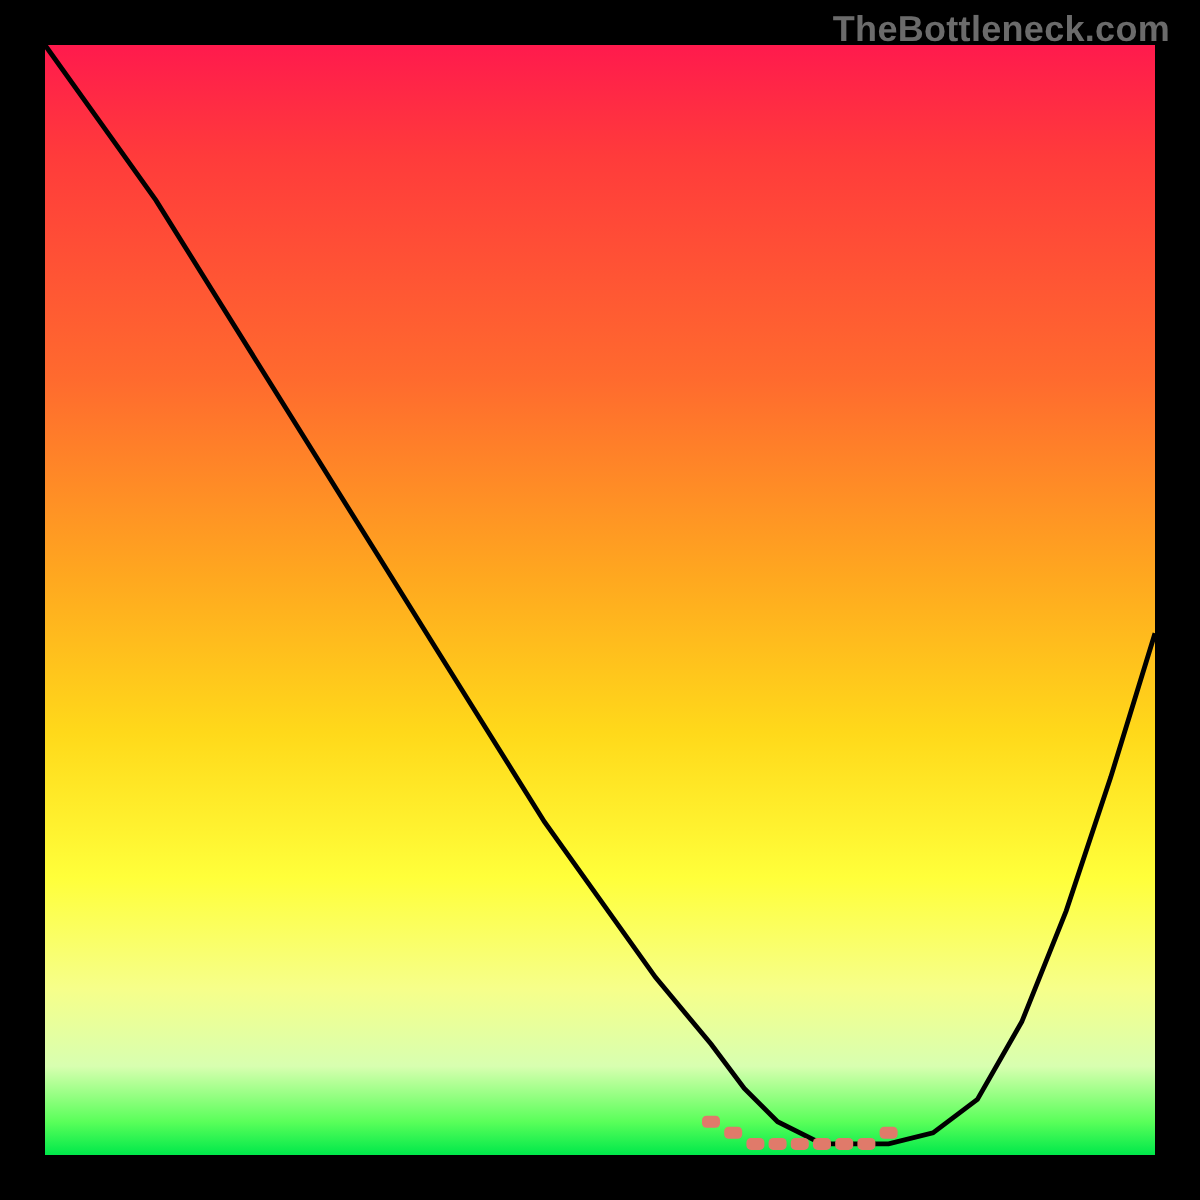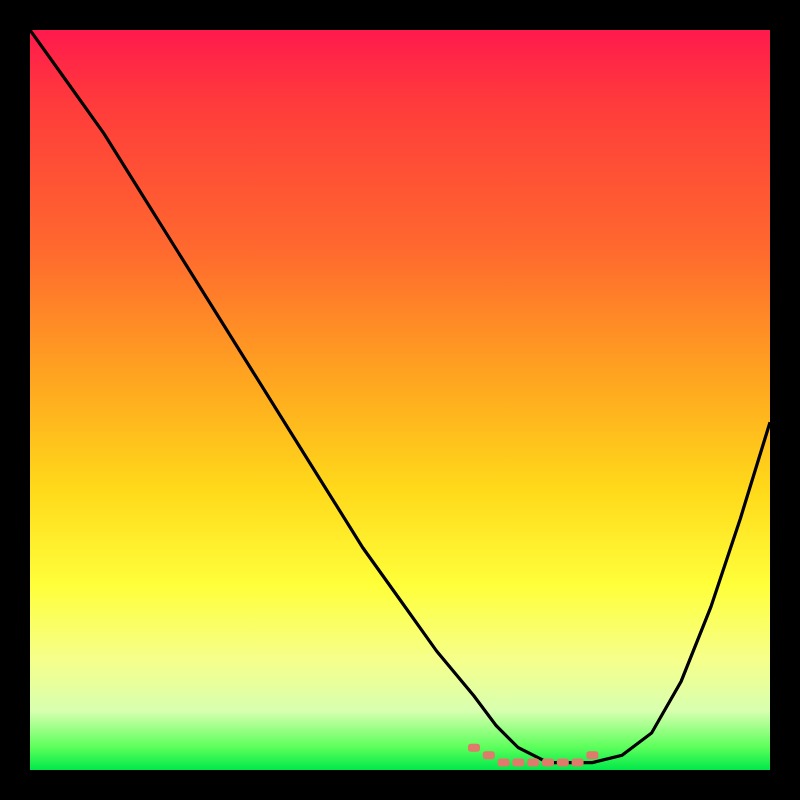--- a/index.html
+++ b/index.html
@@ -57,20 +57,21 @@
     width: 740px;
     height: 740px;
     pointer-events: none;
   }
 </style>
 </head>
 <body>
 
 <div class="frame">
 
+  <div class="watermark">TheBottleneck.com</div>
 
   <div class="plot-area">
     <svg class="curve" viewBox="0 0 740 740" preserveAspectRatio="none">
       <path fill="none" stroke="#000000" stroke-width="3.2" d="M0.0 0.0 L37.0 51.8 L74.0 103.6 L111.0 162.8 L148.0 222.0 L185.0 281.2 L222.0 340.4 L259.0 399.6 L296.0 458.8 L333.0 518.0 L370.0 569.8 L407.0 621.6 L444.0 666.0 L466.2 695.6 L488.4 717.8 L518.0 732.6 L540.2 732.6 L562.4 732.6 L592.0 725.2 L621.6 703.0 L651.2 651.2 L680.8 577.2 L710.4 488.4 L740.0 392.2" id="curve-path"></path>
       <g id="markers">
           <rect x="438.0" y="713.8" width="12" height="8" rx="3" fill="#e07a6a"></rect>
           <rect x="452.8" y="721.2" width="12" height="8" rx="3" fill="#e07a6a"></rect>
           <rect x="467.6" y="728.6" width="12" height="8" rx="3" fill="#e07a6a"></rect>
           <rect x="482.4" y="728.6" width="12" height="8" rx="3" fill="#e07a6a"></rect>
           <rect x="497.2" y="728.6" width="12" height="8" rx="3" fill="#e07a6a"></rect>

